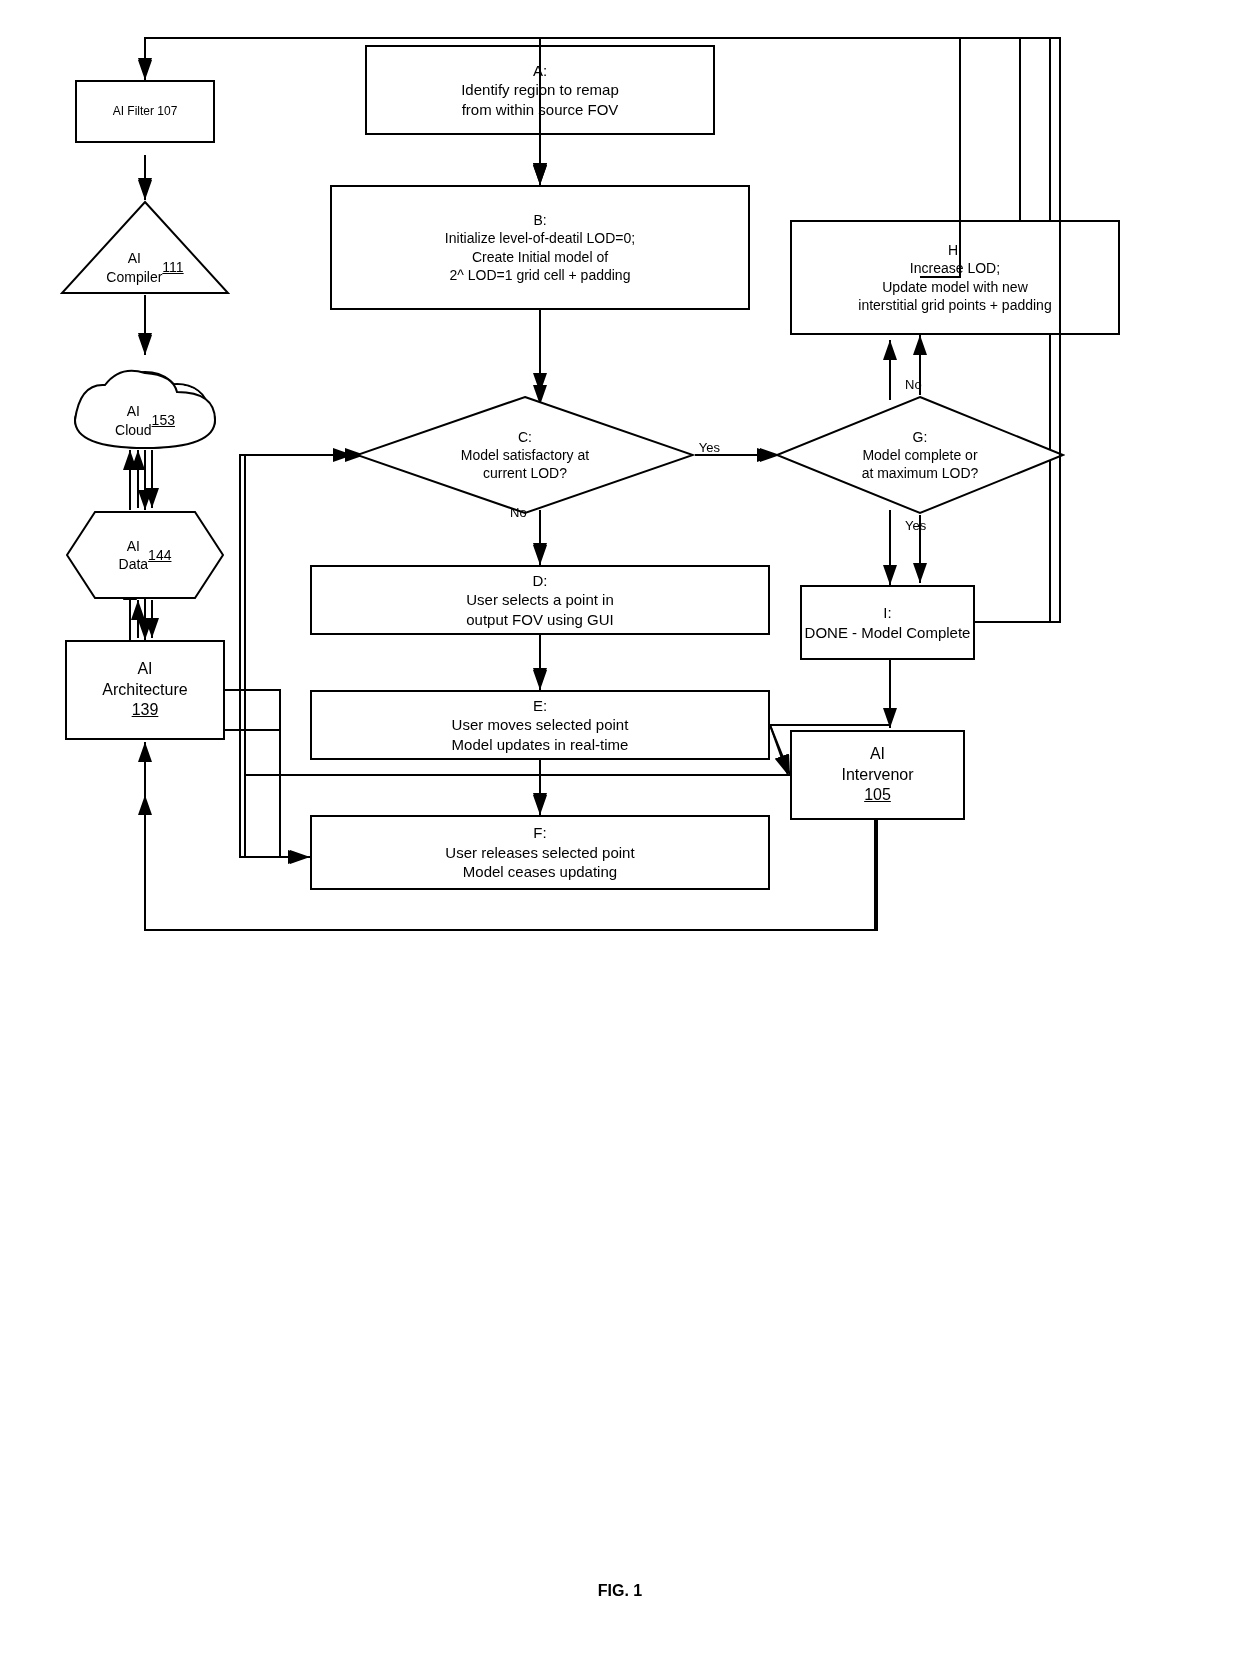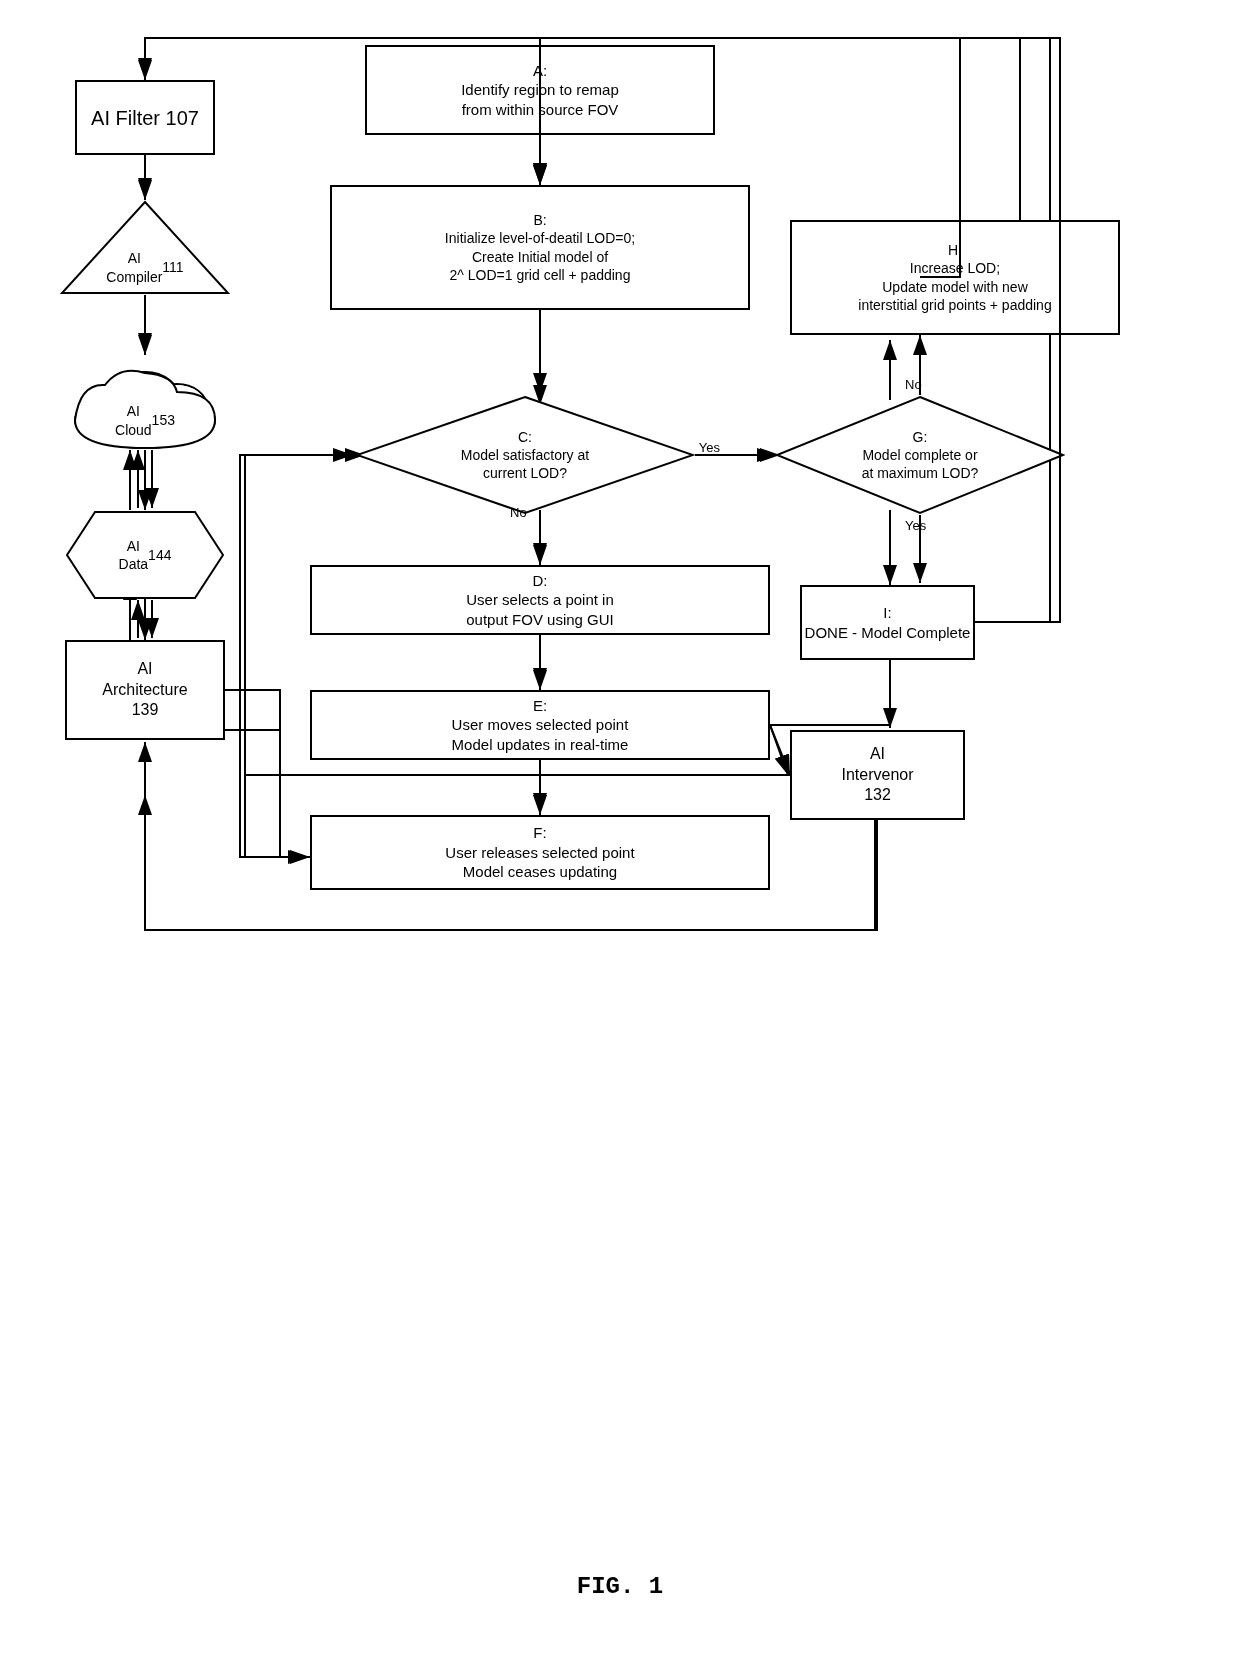--- a/index.html
+++ b/index.html
@@ -35,37 +35,36 @@
     }
     .diamond-text {
       position: absolute;
       display: flex;
       align-items: center;
       justify-content: center;
       text-align: center;
       font-size: 14px;
       line-height: 1.3;
     }
-    .underline { }
+    .underline { text-decoration: underline; }
     
     .arrows-svg {
       position: absolute;
       top: 0; left: 0;
       width: 1240px;
       height: 1620px;
       pointer-events: none;
     }
     .fig-label {
       position: absolute;
       bottom: 20px;
       left: 50%;
       transform: translateX(-50%);
-      font-size: 24px;
+      font-size: 16px;
       font-weight: bold;
-      font-family: Liberation Mono, monospace;
     }
   </style>
 </head>
 <body>
 
 <div class="diagram-container">
 
   <svg class="arrows-svg">
     <defs>
       <marker id="arrowhead" markerWidth="10" markerHeight="7" refX="10" refY="3.5" orient="auto">
@@ -119,21 +118,21 @@
     <polyline points="770,725 890,725 890,728" stroke="#000" stroke-width="2" fill="none"></polyline>
 
     <line x1="770" y1="725" x2="788" y2="775" stroke="#000" stroke-width="2" marker-end="url(#arrowhead)"></line>
 
     <line x1="145" y1="640" x2="145" y2="580" stroke="#000" stroke-width="2"></line>
 
     <polyline points="875,820 875,930 145,930 145,795" stroke="#000" stroke-width="2" fill="none" marker-end="url(#arrowhead)"></polyline>
 
   </svg>
 
-  <div class="shape rect" style="left:75px; top:80px; width:140px; height:75px; font-size:20px;">
+  <div class="shape rect" style="left:75px; top:80px; width:140px; height:63px; font-size:12px;">
     <div>
       <div>AI
 Filter
 107</div>
     </div>
   </div>
 
   <div class="diamond-wrapper" style="left:60px; top:200px; width:170px; height:95px;">
     <svg width="170" height="95">
       <polygon points="85,2 168,93 2,93" fill="#fff" stroke="#000" stroke-width="2"></polygon>
@@ -226,21 +225,21 @@
   <div class="shape rect" style="left:790px; top:220px; width:330px; height:115px; font-size:14px;">
     <div>H:<br>Increase LOD;<br>Update model with new<br>interstitial grid points + padding</div>
   </div>
 
   <div class="shape rect" style="left:800px; top:585px; width:175px; height:75px; font-size:15px;">
     <div>I:<br>DONE - Model Complete</div>
   </div>
 
   <div class="shape rect" style="left:790px; top:730px; width:175px; height:90px; font-size:16px;">
     <div>
-      AI<br>Intervenor<br><span class="underline">132</span>
+      AI<br>Intervenor<br><span class="underline">105</span>
     </div>
   </div>
 
   <svg class="arrows-svg" style="z-index:10;">
 
     <line x1="695" y1="455" x2="777" y2="455" stroke="#000" stroke-width="2" marker-end="url(#arrowhead)"></line>
 
     <line x1="540" y1="515" x2="540" y2="563" stroke="#000" stroke-width="2" marker-end="url(#arrowhead)"></line>
 
     <line x1="540" y1="635" x2="540" y2="688" stroke="#000" stroke-width="2" marker-end="url(#arrowhead)"></line>

